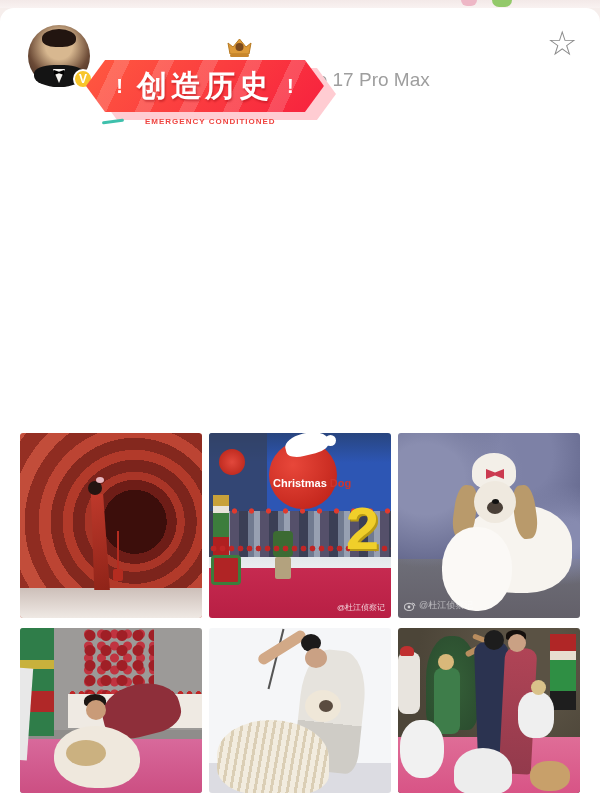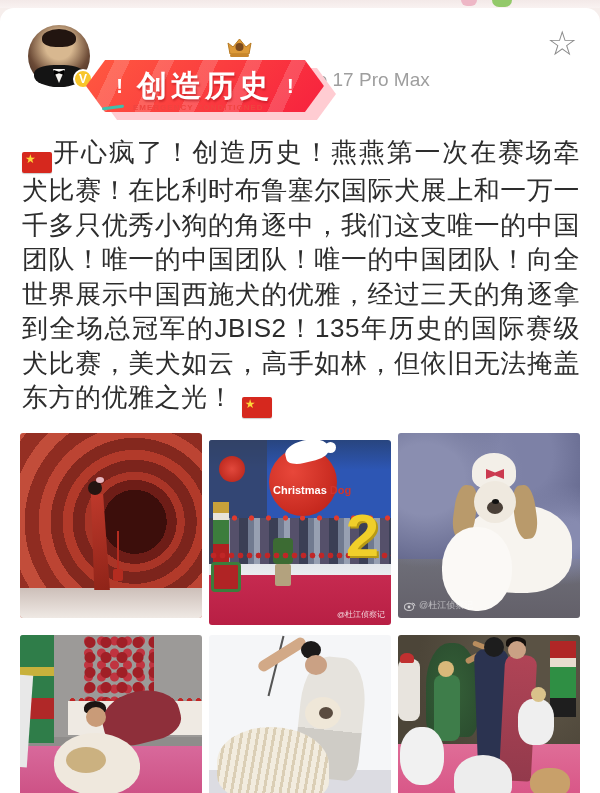--- a/index.html
+++ b/index.html
@@ -32,21 +32,21 @@
   
   .banner { position:absolute; left:86px; top:52px; width:252px; height:76px; z-index:3; }
   .hex { position:absolute; clip-path:polygon(0 50%,8% 0,92% 0,100% 50%,92% 100%,8% 100%); }
   .hex.pink { left:12px; top:8px; width:238px; height:52px; background:#ffccd2; }
   .hex.red { left:0; top:0; width:238px; height:52px;
              background:repeating-linear-gradient(115deg, rgba(255,255,255,0) 0 26px, rgba(255,255,255,.16) 26px 40px),
                         linear-gradient(135deg,#ff5940,#f7213e);
              display:flex; align-items:center; justify-content:center; gap:14px; }
   .hex.red .mark { color:#fff; font-size:20px; font-weight:800; }
   .hex.red .btxt { color:#fff; font-size:30px; font-weight:900; letter-spacing:4px; text-shadow:1px 2px 2px rgba(160,10,20,.45); }
-  .banner-sub { position:absolute; left:16px; top:43px; display:flex; align-items:center; gap:9px; }
+  .banner-sub { position:absolute; left:16px; top:57px; display:flex; align-items:center; gap:21px; }
   .swoosh { display:inline-block; width:22px; height:3px; background:#3ec0ac; border-radius:2px; transform:rotate(-8deg); }
   .banner-sub .stxt { font-size:8px; font-weight:bold; color:#ef4440; letter-spacing:1px; }
 
   
   .post { position:absolute; left:22px; top:127px; width:558px; font-size:26px; line-height:34.5px; color:#2d2d2d;
           letter-spacing:.5px; text-align:justify; }
   .cnflag { display:inline-block; width:30px; height:21px; background:#d6281e; border-radius:2px; vertical-align:-2px;
             color:#fdd63a; font-size:12px; line-height:15px; padding-left:3px; box-shadow:0 1px 1px rgba(0,0,0,.2); }
   .cnflag::before { content:"★"; }
 
@@ -62,21 +62,21 @@
         #c24d3a 110px 124px, #952f23 124px 140px, #c4503d 140px 158px, #9a3326 158px 178px, #b8452f 178px 200px, #8e2a1f 200px); }
   .t1 .floor { left:0; bottom:0; width:100%; height:30px; background:linear-gradient(#cdbfb9,#efe9e4); }
   .t1 .head1 { left:68px; top:48px; width:14px; height:14px; border-radius:50%; background:#241511; }
   .t1 .bow1 { left:76px; top:44px; width:8px; height:6px; background:#e8b7c0; border-radius:50%; }
   .t1 .dress1 { left:60px; top:61px; width:34px; height:96px; background:linear-gradient(160deg,#c03a2c,#8e2318);
                 clip-path:polygon(32% 0,68% 0,88% 100%,42% 100%); }
   .t1 .tassel { left:97px; top:98px; width:2px; height:40px; background:#b42c20; }
   .t1 .tassel::after { content:""; position:absolute; left:-4px; bottom:-10px; width:10px; height:12px; background:#b42c20; border-radius:2px; }
 
   
-  .t2 { background:linear-gradient(180deg,#28457f 0,#2d56b4 16%,#2d56b4 56%, #d8dde2 56%, #e9ecef 73%, #c62a50 73%, #b81f44 100%);margin-top:7px; }
+  .t2 { background:linear-gradient(180deg,#28457f 0,#2d56b4 16%,#2d56b4 56%, #d8dde2 56%, #e9ecef 73%, #c62a50 73%, #b81f44 100%); }
   .t2 .screen { left:0; top:0; width:32%; height:56%; background:#35415f; opacity:.75; }
   .t2 .logo2 { left:10px; top:16px; width:26px; height:26px; border-radius:50%; background:radial-gradient(#e2483c,#b32015); }
   .t2 .ball { left:60px; top:8px; width:68px; height:68px; border-radius:50%; background:radial-gradient(circle at 35% 35%, #e8473a, #b91d14); }
   .t2 .hat { left:76px; top:0px; width:44px; height:22px; background:#fff; border-radius:50% 60% 40% 40%; transform:rotate(-14deg); }
   .t2 .pom { left:116px; top:2px; width:11px; height:11px; border-radius:50%; background:#fff; }
   .t2 .balltext { left:64px; top:44px; font-size:11px; font-weight:bold; color:#fff; white-space:nowrap; }
   .t2 .balltext .dg { color:#d0342c; }
   .t2 .crowd { left:0; top:78px; width:100%; height:46px;
         background:repeating-linear-gradient(90deg,#3b3f55 0 9px,#707a90 9px 15px,#97a0b2 15px 21px,#55506a 21px 30px); }
   .t2 .hats { left:0; top:72px; width:100%; height:12px;
@@ -202,23 +202,20 @@
         <span class="mark">!</span>
         <span class="btxt">创造历史</span>
         <span class="mark">!</span>
       </div>
       <div class="banner-sub">
         <span class="swoosh"></span>
         <span class="stxt">EMERGENCY CONDITIONED</span>
       </div>
     </div>
 
-    <div class="post">
-      <span class="cnflag"></span><span>开心疯了！创造历史！燕燕第一次在赛场牵犬比赛！在比利时布鲁塞尔国际犬展上和一万一千多只优秀小狗的角逐中，我们这支唯一的中国团队！唯一的中国团队！唯一的中国团队！向全世界展示中国西施犬的优雅，经过三天的角逐拿到全场总冠军的JBIS2！135年历史的国际赛级犬比赛，美犬如云，高手如林，但依旧无法掩盖东方的优雅之光！</span> <span class="cnflag"></span>
-    </div>
 
     <div class="grid">
 
       <div class="tile r1 t1" aria-label="woman in red qipao walking through red arched tunnel">
         <div class="floor"></div>
         <div class="dress1"></div>
         <div class="head1"></div>
         <div class="bow1"></div>
         <div class="tassel"></div>
       </div>

